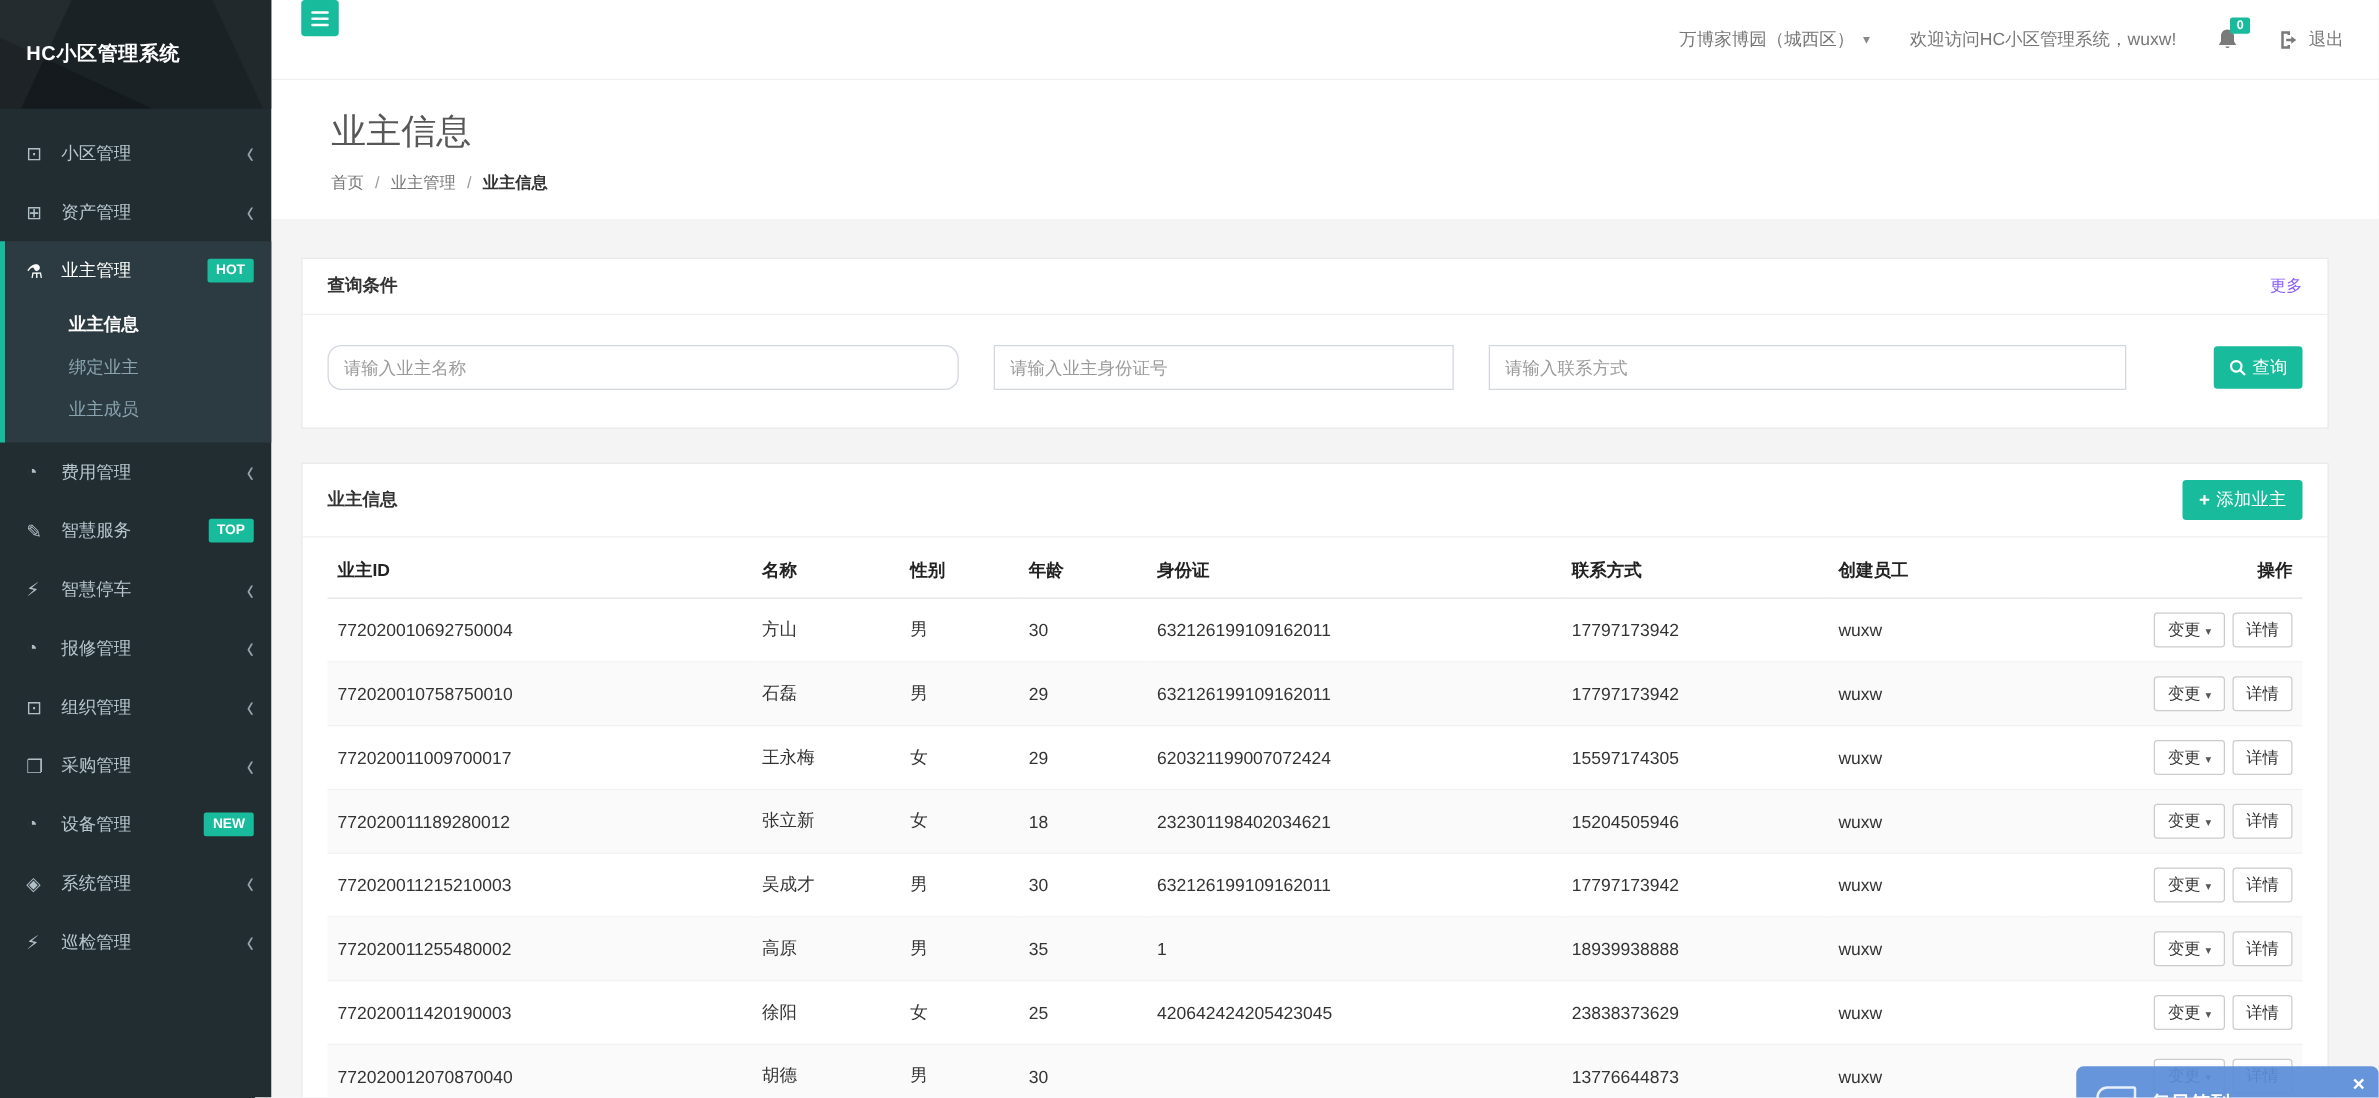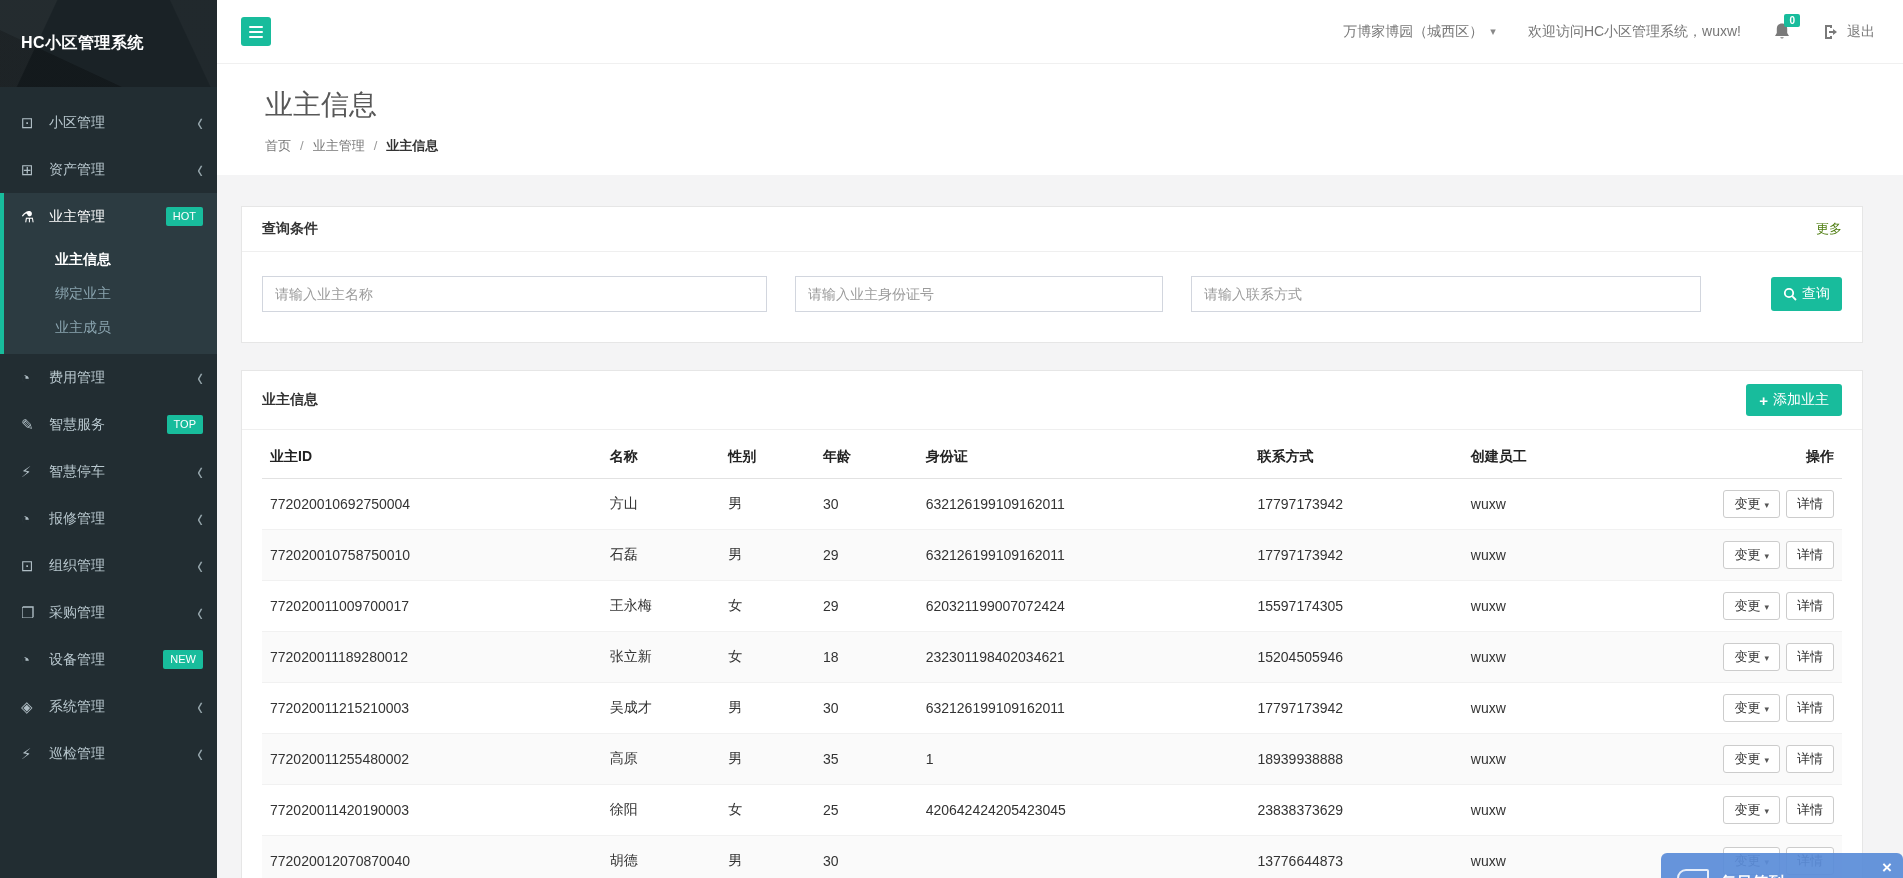--- a/index.html
+++ b/index.html
@@ -12,30 +12,30 @@
       linear-gradient(245deg, rgba(255,255,255,0.03) 18%, transparent 18.5%),
       linear-gradient(25deg, rgba(0,0,0,0.25) 30%, transparent 30.5%);
     display:flex; align-items:center; padding-left:21px; }
   .logo span { color:#fff; font-size:16px; font-weight:bold; letter-spacing:0.5px; }
   .menu { list-style:none; padding-top:12px; }
   .menu-item { position:relative; }
   .menu-link { display:flex; align-items:center; height:47px; padding:0 14px 0 21px; color:#b8c7ce; font-size:14px; cursor:pointer; }
   .m-icon { width:24px; font-size:15px; color:#b0bec5; flex:none; }
   .m-label { margin-left:4px; }
   .m-chev { margin-left:auto; color:#95a5ab; font-size:17px; line-height:1; transform:scaleY(1.5); }
-  .m-badge { margin-left:auto; background:var(--accent); color:#fff; font-size:11px; font-weight:normal; padding:2px 7px; border-radius:2px; line-height:1.3; }
+  .m-badge { margin-left:auto; background:var(--accent); color:#fff; font-size:11px; font-weight:bold; padding:2px 7px; border-radius:2px; line-height:1.3; }
   .menu-item.active { background:#2c3b41; border-left:4px solid var(--accent); }
   .menu-item.active > .menu-link { padding-left:17px; color:#fff; }
   .menu-item.active > .menu-link .m-icon { color:#fff; }
   .submenu { list-style:none; padding:2px 0 10px; }
   .submenu-item { height:34px; line-height:34px; padding-left:51px; color:#8aa4af; font-size:14px; cursor:pointer; }
   .submenu-item.active { color:#fff; font-weight:bold; }
 
   
-  .topbar { position:absolute; left:217px; right:0; top:0; height:64px; background:#fff; border-bottom:1px solid #f0f0f0; display:flex; align-items:center; padding:0 28px 0 24px; z-index:4;gap:40px; }
+  .topbar { position:absolute; left:217px; right:0; top:0; height:64px; background:#fff; border-bottom:1px solid #f0f0f0; display:flex; padding:0 28px 0 24px; z-index:4;gap:40px; }
   .hamburger { width:30px; height:29px; background:var(--accent); border:none; border-radius:3px; cursor:pointer; display:flex; flex-direction:column; justify-content:center; align-items:center; gap:3px; }
   .hamburger i { display:block; width:14px; height:2px; background:#fff; border-radius:1px; }
   .topbar-right { margin-left:auto; display:flex; align-items:center; gap:32px; color:#777; font-size:14px; }
   .community { display:flex; align-items:center; gap:7px; cursor:pointer; }
   .community .caret { font-size:11px; color:#888; }
   .bell-wrap { position:relative; cursor:pointer; display:flex; }
   .bell-badge { position:absolute; top:-8px; right:-9px; background:var(--accent); color:#fff; font-size:10px; font-weight:bold; padding:1px 5px; border-radius:2px; }
   .logout { display:flex; align-items:center; gap:7px; cursor:pointer; }
 
   
@@ -43,26 +43,26 @@
   .page-header { background:#fff; padding:22px 48px 20px; margin-bottom:31px; }
   .page-title { font-size:28px; font-weight:normal; color:#575757; }
   .breadcrumb { margin-top:13px; font-size:13px; color:#777; display:flex; align-items:center; }
   .crumb { color:#777; cursor:pointer; }
   .crumb:not(:last-child)::after { content:"/"; color:#999; margin:0 9px; font-weight:normal; }
   .crumb.current { color:#333; font-weight:bold; cursor:default; }
 
   .panel { background:#fff; border:1px solid #e6e6e6; margin:0 40px 27px 24px; }
   .panel-header { display:flex; align-items:center; padding:13px 20px; border-bottom:1px solid #efefef; }
   .panel-title { font-size:14px; font-weight:bold; color:#333; }
-  .more-link { margin-left:auto; color:#4d7c0f; font-size:13px; cursor:pointer; }
+  .more-link { margin-left:auto; color:#8b5cf6; font-size:13px; cursor:pointer; }
 
   .search-body { display:flex; align-items:center; padding:24px 20px 30px; gap:28px; }
   .s-input { height:36px; border:1px solid #d2d6de; padding:0 12px; font-size:14px; color:#555; outline:none; background:#fff; }
   .s-input::placeholder { color:#9b9b9b; }
-  .s-input.w1 { width:505px; } .s-input.w2 { width:368px; } .s-input.w3 { width:510px; }
+  .s-input.w1 { width:505px;border-radius:11px; } .s-input.w2 { width:368px; } .s-input.w3 { width:510px; }
   .btn-search { margin-left:auto; background:var(--accent); color:#fff; border:none; border-radius:3px; font-size:14px; padding:8px 12px; cursor:pointer; display:flex; align-items:center; gap:5px; }
 
   .btn-add { margin-left:auto; background:var(--accent); color:#fff; border:none; border-radius:3px; font-size:14px; padding:7px 13px; cursor:pointer; display:flex; align-items:center; gap:5px; }
   .btn-add .plus { font-weight:bold; font-size:15px; }
 
   .owner-table { width:100%; border-collapse:collapse; }
   .table-wrap { padding:8px 20px 0; }
   .owner-table th { text-align:left; font-size:14px; color:#222; font-weight:bold; padding:10px 8px 12px; border-bottom:1px solid #e2e2e2; }
   .owner-table td { font-size:14px; color:#333; padding:11px 8px; border-top:1px solid #f1f1f1; height:43px; }
   .owner-table tr:first-child td { border-top:none; }

